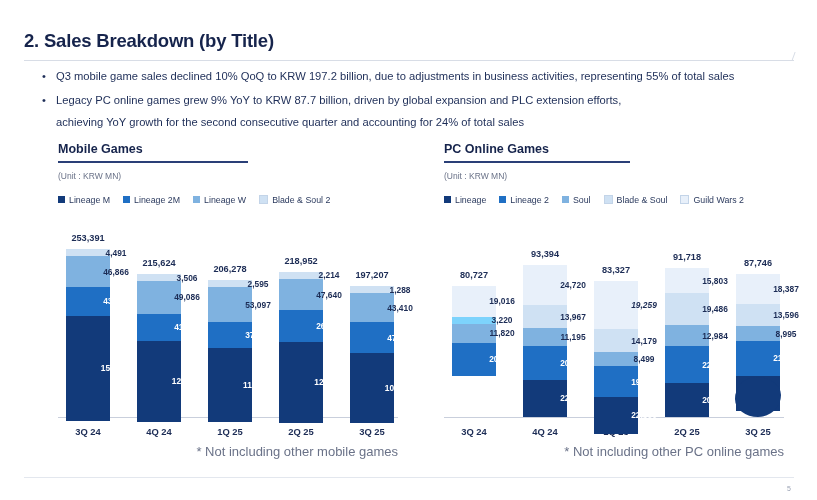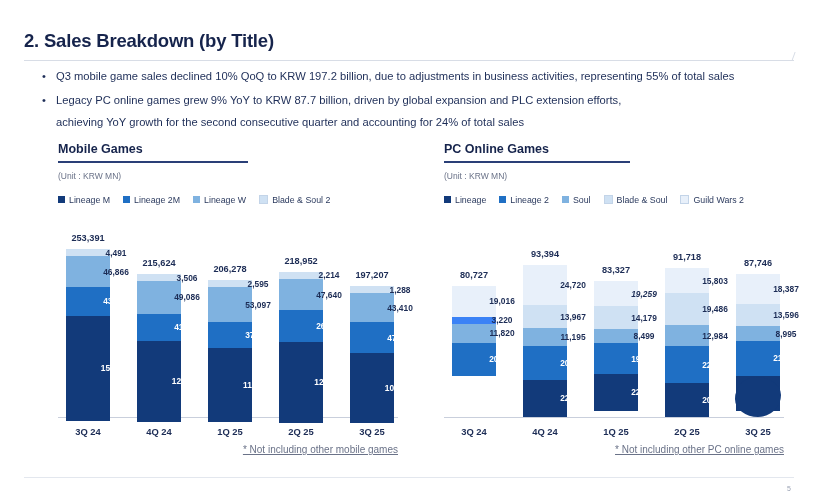--- a/index.html
+++ b/index.html
@@ -182,24 +182,23 @@
     font-size: 9.4px;
     font-weight: bold;
     color: #1c2c55;
     top: 8px;
   }
   .footnote {
     position: absolute;
     top: 100%;
     right: 0;
     margin-top: 26px;
-    font-size: 10px;
+    font-size: 13px;
     color: #6a7288;
     white-space: nowrap;
-    text-decoration: underline;
   }
   .page-rule {
     position: absolute;
     left: 24px;
     bottom: 22px;
     width: 770px;
     height: 1px;
     background: #e3e7ee;
   }
   .page-num {
@@ -382,21 +381,21 @@
         <div class="x-label" style="left: 150px;">1Q 25</div>
         <div class="x-label" style="left: 221px;">2Q 25</div>
         <div class="x-label" style="left: 292px;">3Q 25</div>
       </div>
     <div class="footnote">* Not including other PC online games</div>
   <div class="col" style="left: 8px; height: 131.384px;">
         <div class="bar-total">80,727</div>
         <div class="seg" style="height: 30.9488px; background: rgb(232, 240, 250);">
           <span style="color: rgb(28, 44, 85);">19,016</span>
         </div>
-        <div class="seg" style="height: 7px; background: #3b82f6;">
+        <div class="seg" style="height: 7px; background: #7dd3fc;">
           <span style="color: rgb(28, 44, 85);">3,220</span>
         </div>
         <div class="seg" style="height: 19.2372px; background: rgb(127, 178, 224);">
           <span style="color: rgb(28, 44, 85);">11,820</span>
         </div>
         <div class="seg" style="height: 32.9018px; background: rgb(31, 111, 196);">
           <span style="color: rgb(255, 255, 255);">20,216</span>
         </div>
       </div>
       <div class="col" style="left: 79px; height: 152px;">
@@ -412,21 +411,21 @@
         </div>
         <div class="seg" style="height: 33.4763px; background: rgb(31, 111, 196);">
           <span style="color: rgb(255, 255, 255);">20,569</span>
         </div>
         <div class="seg" style="height: 37.34px; background: rgb(18, 58, 122);">
           <span style="color: rgb(255, 255, 255);">22,943</span>
         </div>
       </div>
       <div class="col" style="left: 150px; height: 135.616px;">
         <div class="bar-total">83,327</div>
-        <div class="seg" style="height: 25px; background: rgb(232, 240, 250); font-style: italic;">
+        <div class="seg" style="height: 48px; background: rgb(232, 240, 250); font-style: italic;">
           <span style="color: rgb(28, 44, 85);">19,259</span>
         </div>
         <div class="seg" style="height: 23.0765px; background: rgb(207, 225, 243);">
           <span style="color: rgb(28, 44, 85);">14,179</span>
         </div>
         <div class="seg" style="height: 13.8322px; background: rgb(127, 178, 224);">
           <span style="color: rgb(28, 44, 85);">8,499</span>
         </div>
         <div class="seg" style="height: 31.0676px; background: rgb(31, 111, 196);">
           <span style="color: rgb(255, 255, 255);">19,089</span>

